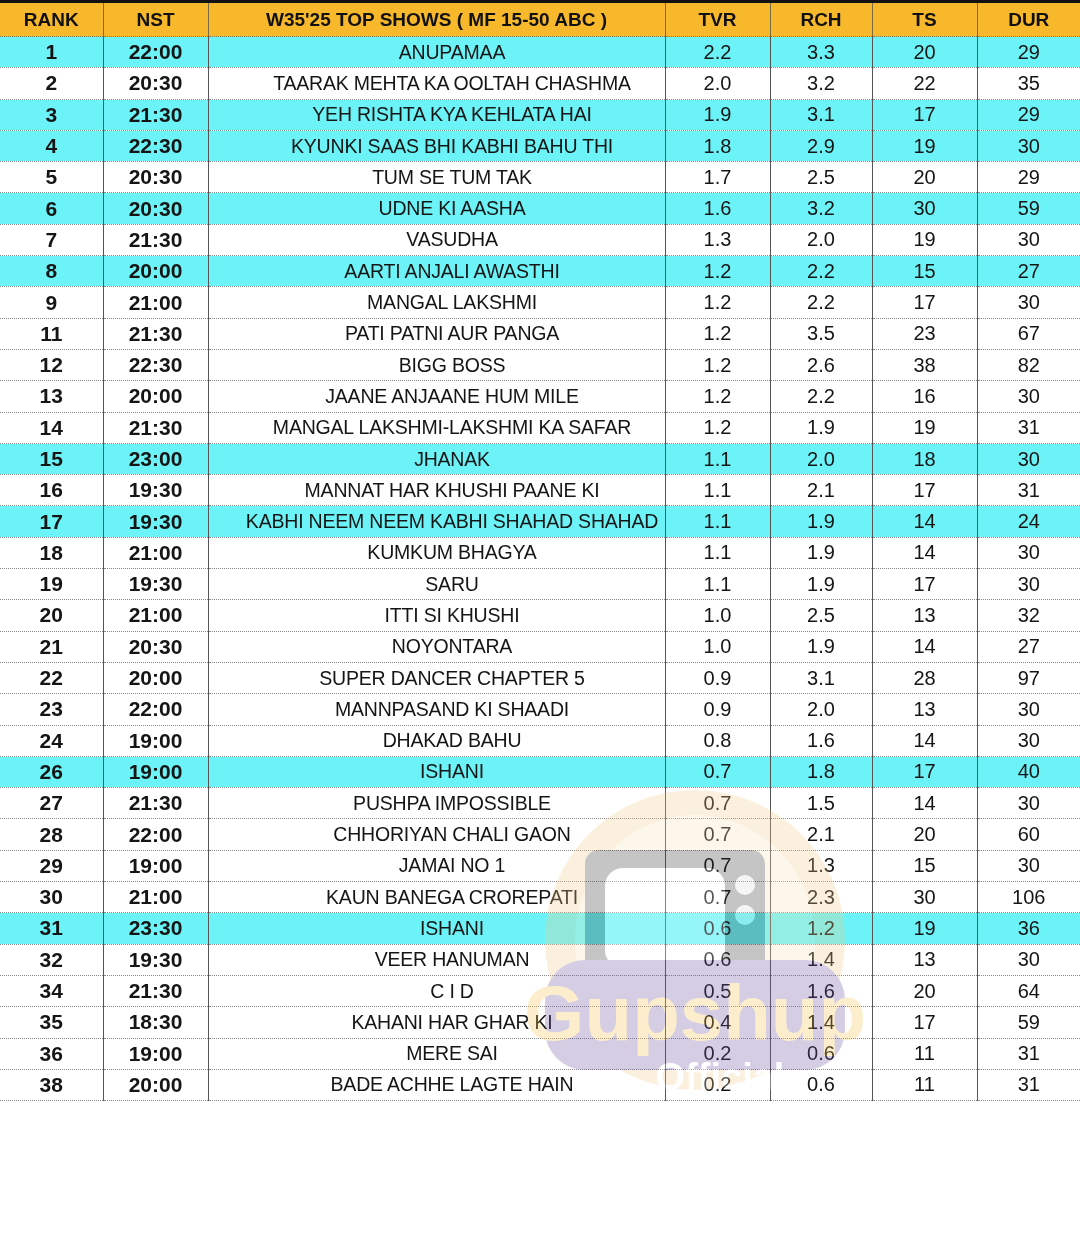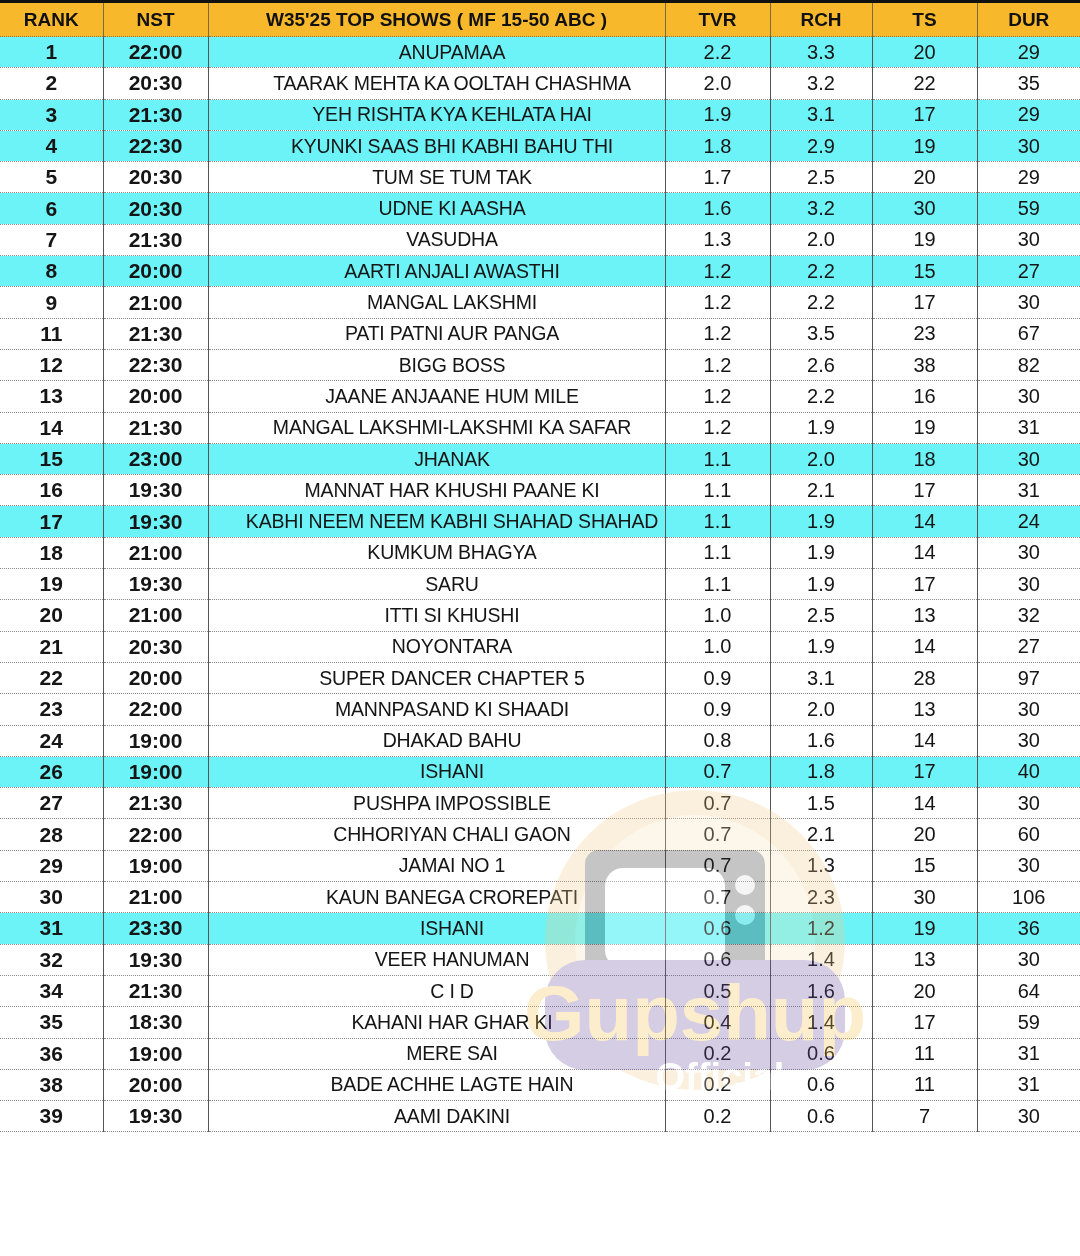--- a/index.html
+++ b/index.html
@@ -372,29 +372,20 @@
       </tr>
       <tr class="plain">
         <td class="rank">38</td>
         <td class="nst">20:00</td>
         <td class="show">BADE ACHHE LAGTE HAIN</td>
         <td class="tvr">0.2</td>
         <td class="rch">0.6</td>
         <td class="ts">11</td>
         <td class="dur">31</td>
       </tr>
-      <tr class="plain">
-        <td class="rank">39</td>
-        <td class="nst">19:30</td>
-        <td class="show">AAMI DAKINI</td>
-        <td class="tvr">0.2</td>
-        <td class="rch">0.6</td>
-        <td class="ts">7</td>
-        <td class="dur">30</td>
-      </tr>
     </tbody>
 </table>
 
 <svg class="watermark" viewBox="0 0 370 350" xmlns="http://www.w3.org/2000/svg">
   <ellipse cx="190" cy="150" rx="150" ry="150" fill="#f2c98a"></ellipse>
   <ellipse cx="190" cy="150" rx="120" ry="125" fill="#f7e3b5"></ellipse>
   <rect x="80" y="60" width="180" height="140" rx="14" fill="#333"></rect>
   <rect x="100" y="78" width="120" height="100" rx="18" fill="#fff"></rect>
   <circle cx="240" cy="95" r="10" fill="#ddd"></circle>
   <circle cx="240" cy="125" r="10" fill="#ddd"></circle>

